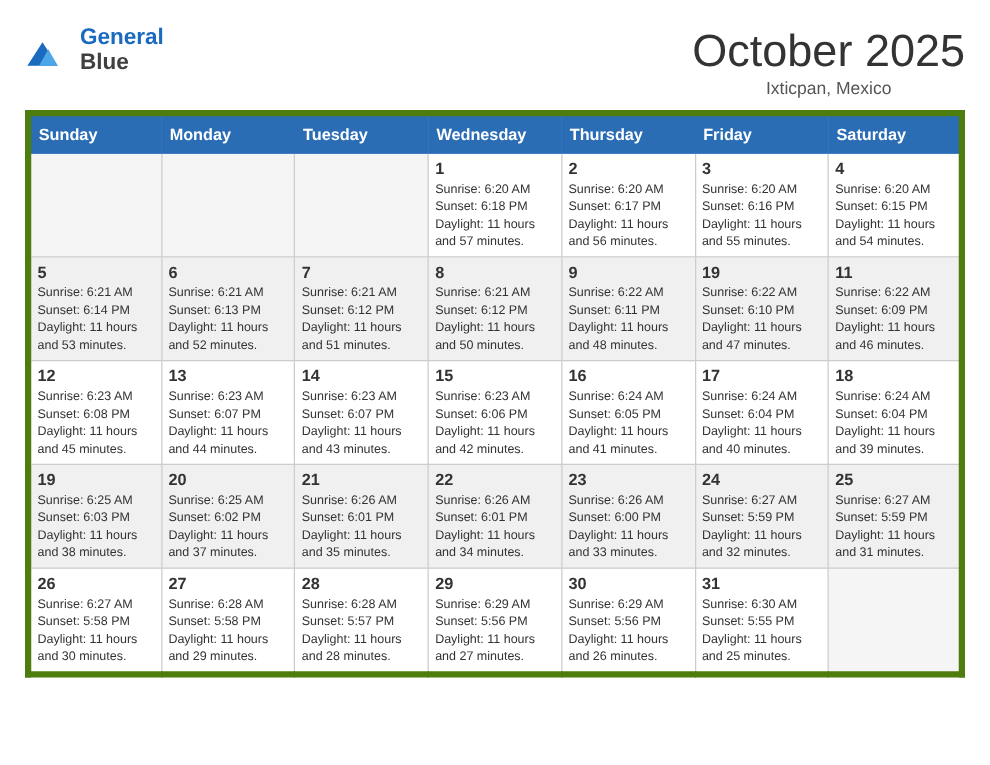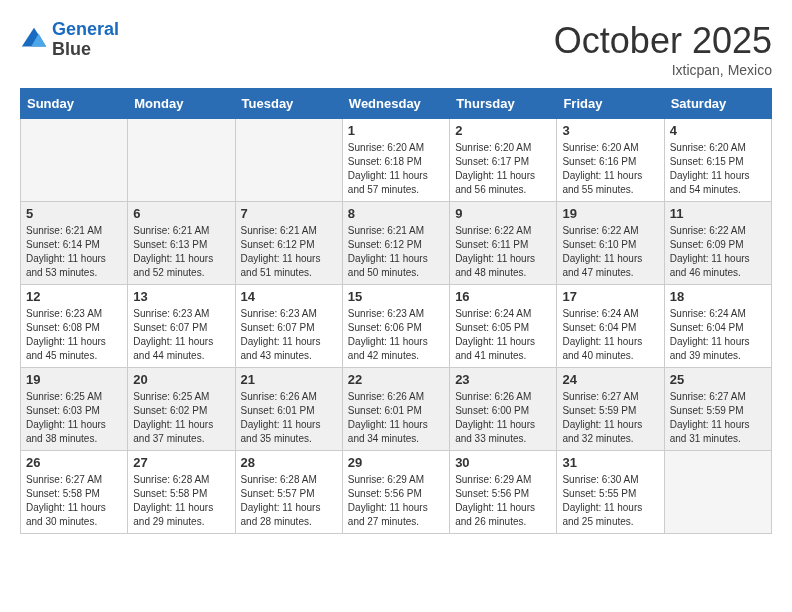--- a/index.html
+++ b/index.html
@@ -11,22 +11,22 @@
       padding: 20px;
     }
     .header {
       display: flex;
       justify-content: space-between;
       align-items: flex-start;
       margin-bottom: 10px;
     }
     .logo {
       display: flex;
-      align-items: center;
-      gap: 4px;
+      align-items: flex-end;
+      gap: 16px;
     }
     .logo-text {
       font-size: 18px;
       font-weight: bold;
       color: #333;
       line-height: 1.1;
     }
     .logo-text span {
       color: #1a6abf;
     }
@@ -38,25 +38,26 @@
       text-align: right;
     }
     .month-title {
       font-size: 36px;
       font-weight: normal;
       color: #333;
     }
     .location {
       font-size: 14px;
       color: #555;
+      text-align: center;
     }
     .calendar {
       width: 100%;
       border-collapse: collapse;
-      border: 1px solid #4d7c0f;
+      border: 5px solid #4d7c0f;
     }
     .calendar th {
       background: #2a6db5;
       color: #fff;
       font-size: 13px;
       font-weight: bold;
       padding: 7px 6px;
       text-align: left;
       border: 1px solid #2a6db5;
     }

